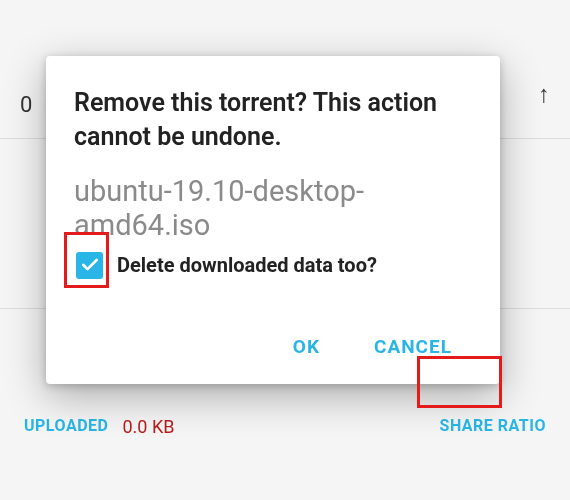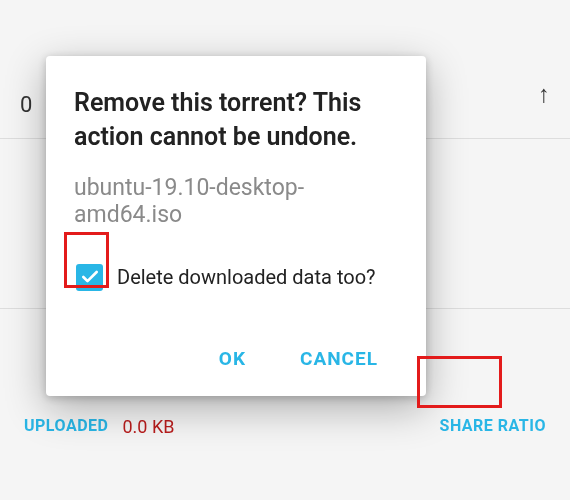--- a/index.html
+++ b/index.html
@@ -81,44 +81,45 @@
       color: #b91c1c;
       font-size: 18px;
     }
     .bg-stat.right {
       text-align: right;
     }
     .dialog {
       position: absolute;
       left: 46px;
       top: 56px;
-      width: 380px;
+      width: 454px;
       background: #fff;
       border-radius: 4px;
       box-shadow: 0 12px 40px rgba(0,0,0,0.3), 0 2px 8px rgba(0,0,0,0.2);
       padding: 30px 28px 14px 28px;
     }
     .dialog-title {
       font-size: 25px;
       font-weight: 600;
       color: #222;
       line-height: 1.35;
       margin-bottom: 20px;
     }
     .dialog-sub {
-      font-size: 23px;
+      font-size: 29px;
       color: #8a8a8a;
-      margin-bottom: 36px;
+      margin-bottom: 10px;
     }
     .checkbox-row {
       display: flex;
       align-items: center;
       gap: 14px;
       margin-bottom: 44px;
       margin-left: 2px;
+      font-weight: bold;
     }
     .checkbox {
       width: 27px;
       height: 27px;
       background: #29b6e6;
       border-radius: 3px;
       display: flex;
       align-items: center;
       justify-content: center;
       flex-shrink: 0;

